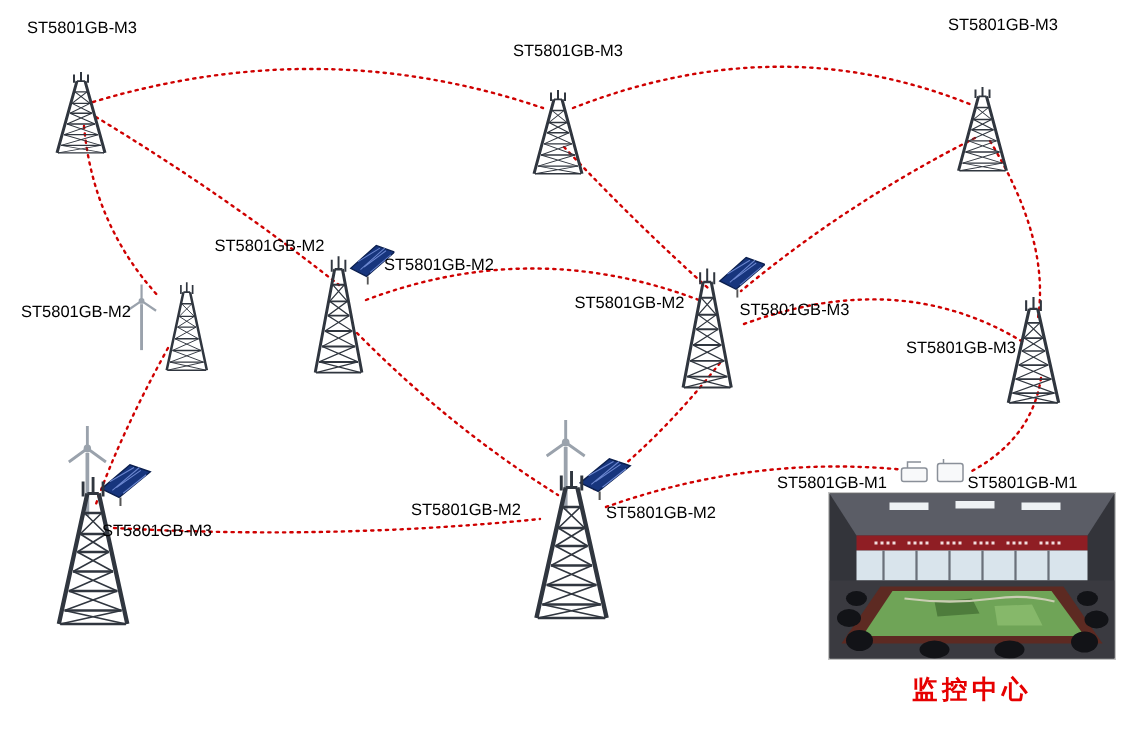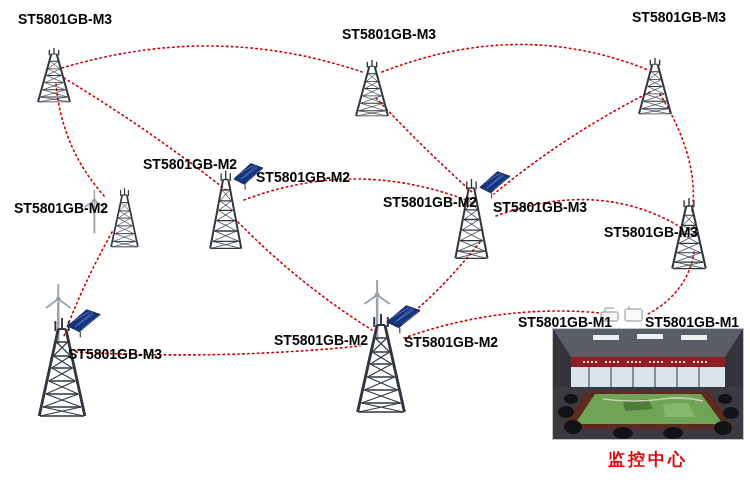--- a/index.html
+++ b/index.html
@@ -5,21 +5,21 @@
   html,body{margin:0;padding:0;background:#fff;}
   #stage{
     position:relative;width:750px;height:488px;background:#ffffff;
     font-family:"Liberation Sans", sans-serif;overflow:hidden;
   }
   #links{position:absolute;left:0;top:0;}
   .link{fill:none;stroke-width:1.6;stroke-linecap:round;stroke-dasharray:1.5 3.4;}
   .node{position:absolute;}
   .node svg{display:block;}
   .lbl{
-    position:absolute;font-weight:bold;font-size:14px;color:#000;
+    position:absolute;font-weight:normal;font-size:11px;color:#000;
     white-space:nowrap;line-height:12px;
   }
   .monitor{
     position:absolute;left:552px;top:328px;width:192px;height:112px;
     border:1px solid #c4c4c4;box-sizing:border-box;background:#33343a;
   }
   .monitor svg{display:block;width:100%;height:100%;}
   .caption{
     position:absolute;left:552px;top:448px;width:192px;
     font-weight:bold;font-size:17px;letter-spacing:3px;text-align:center;

